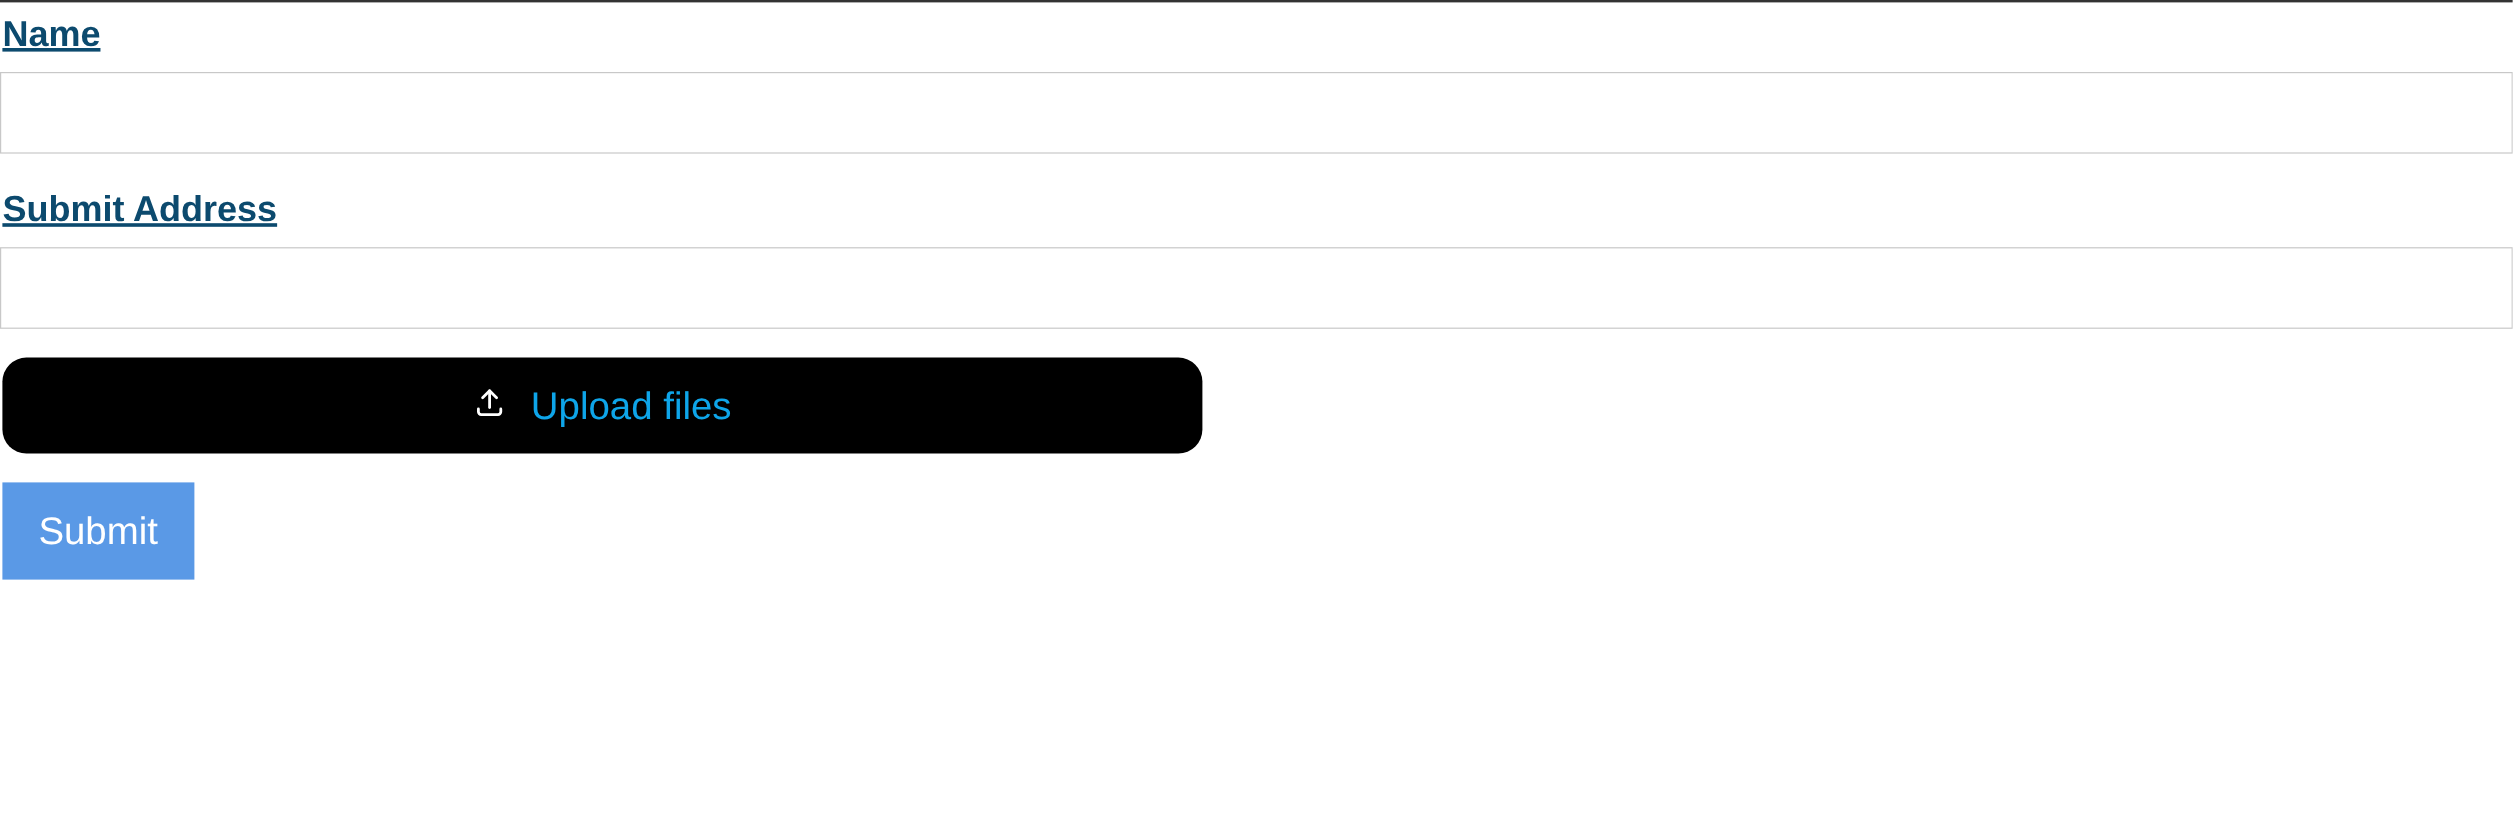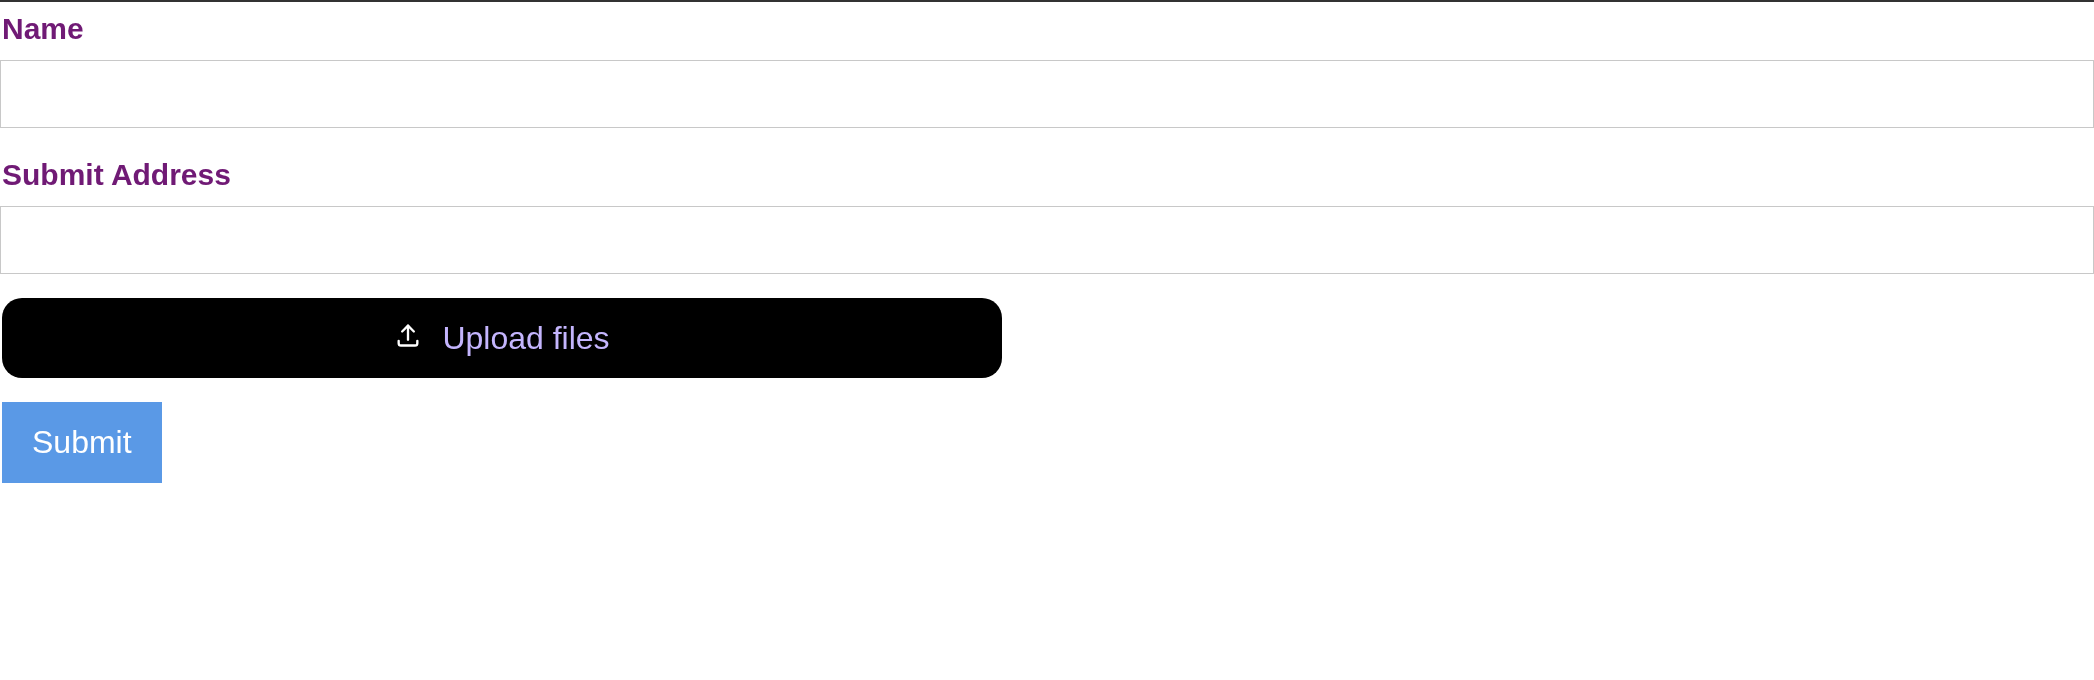--- a/index.html
+++ b/index.html
@@ -18,22 +18,23 @@
       width: 100%;
       height: 2px;
       background: #333;
     }
     .form-container {
       padding: 0;
     }
     .field-label {
       font-size: 30px;
       font-weight: 700;
-      color: #701a75;
+      color: #0c4a6e;
       padding: 10px 0 14px 2px;
+      text-decoration: underline;
     }
     .text-input {
       width: 100%;
       height: 68px;
       border: 1px solid #c8c8c8;
       font-size: 24px;
       padding: 0 16px;
       outline: none;
       background: #fff;
     }
@@ -41,21 +42,21 @@
       height: 20px;
     }
     .upload-btn {
       display: flex;
       align-items: center;
       justify-content: center;
       gap: 20px;
       width: 1000px;
       height: 80px;
       background: #000000;
-      color: #c4b5fd;
+      color: #0ea5e9;
       border: none;
       border-radius: 20px;
       font-size: 32px;
       cursor: pointer;
       margin-top: 24px;
       margin-left: 2px;
     }
     .upload-btn svg {
       width: 28px;
       height: 28px;

